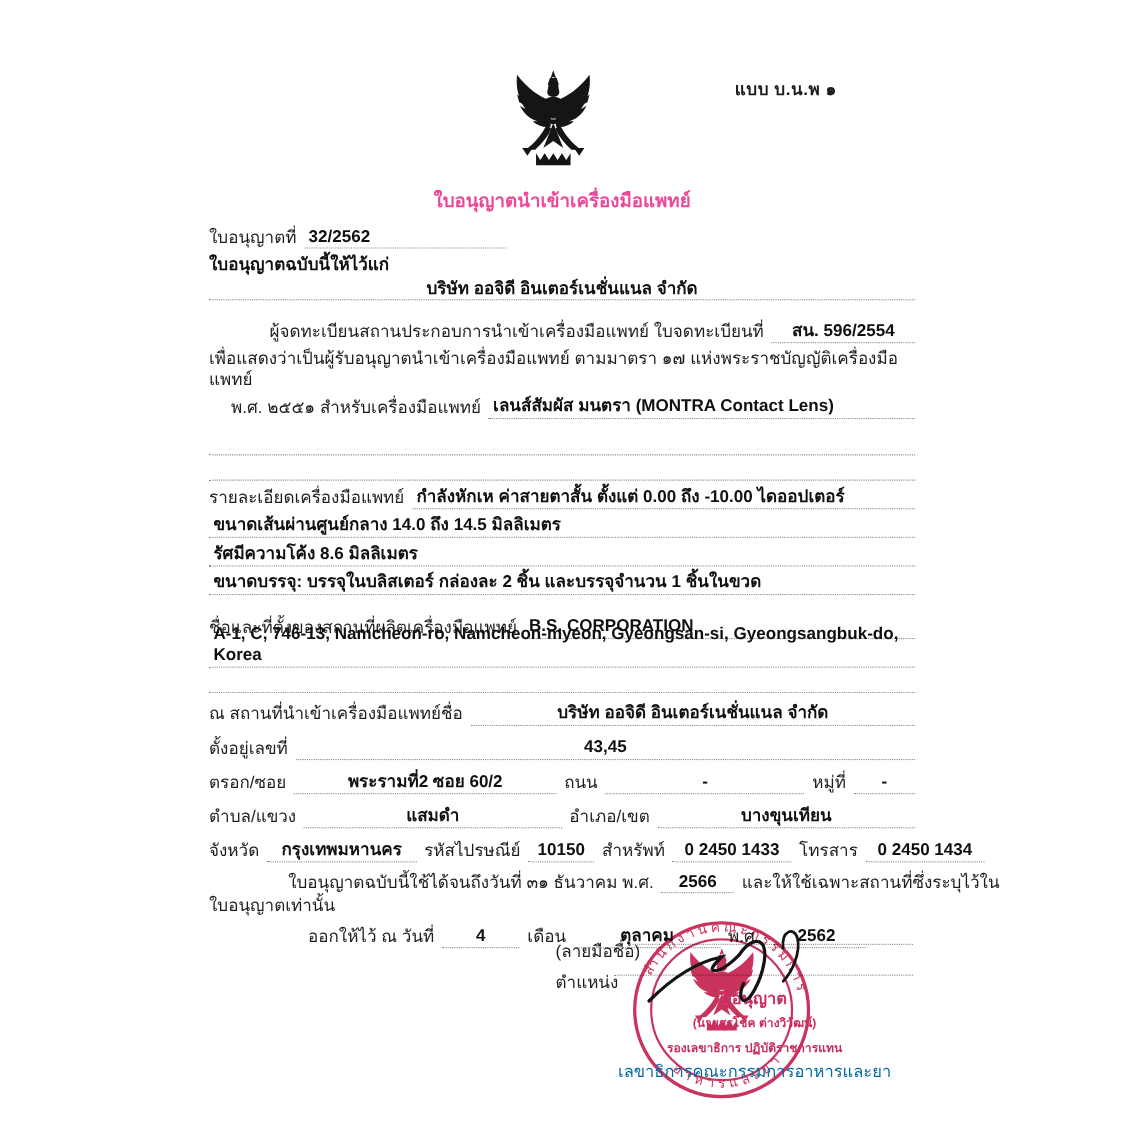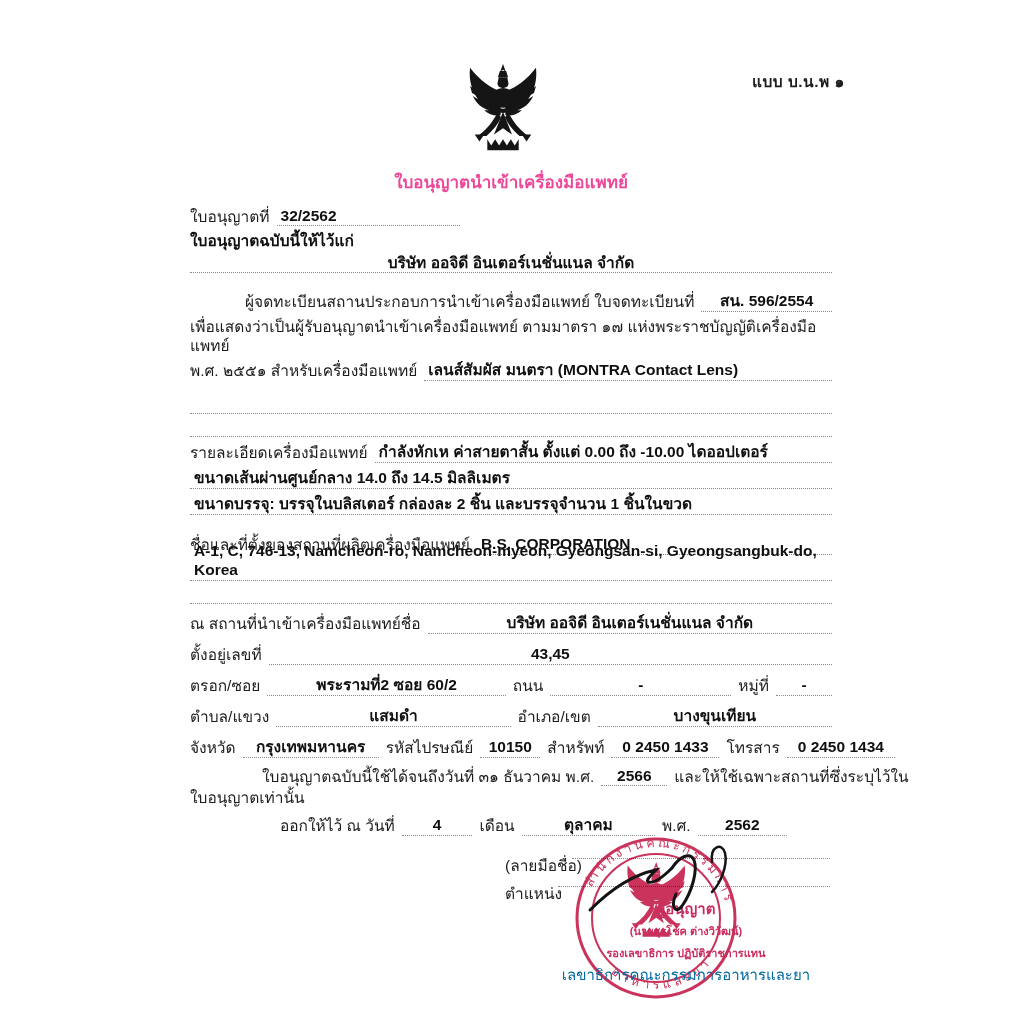--- a/index.html
+++ b/index.html
@@ -1,36 +1,36 @@
 <!DOCTYPE html>
 <html><head>
 <meta charset="utf-8">
 <style>
   html,body{margin:0;padding:0;background:#ffffff;}
   .page{
     position:relative;width:1024px;height:1024px;background:#ffffff;overflow:hidden;
     font-family:"Liberation Sans",sans-serif;color:#1d1d1d;font-size:15.5px;line-height:1.25;
   }
-  .form-code{position:absolute;left:752px;top:72px;font-weight:600;letter-spacing:.5px;}
+  .form-code{position:absolute;left:668px;top:72px;font-weight:600;letter-spacing:.5px;}
   .emblem{position:absolute;left:452px;top:56px;width:102px;height:110px;color:#151515;}
   .doc-title{position:absolute;left:190px;top:172px;width:642px;text-align:center;font-weight:bold;font-size:17px;color:#ec4899;}
   .content{position:absolute;left:190px;top:206px;width:642px;}
   .row{display:flex;align-items:flex-end;margin-bottom:5px;}
   .lbl{white-space:nowrap;padding-right:7px;}
   .lbl.pl{padding-left:7px;}
   .fill{flex:1;border-bottom:1.5px dotted #8a8a8a;text-align:center;font-weight:bold;color:#101010;padding:0 4px;min-width:24px;}
   .fill.left{text-align:left;}
   .short{flex:none;}
   .center{justify-content:flex-start;}
   .bold{font-weight:bold;color:#101010;}
   .blank{height:22px;border-bottom:1.5px dotted #8a8a8a;margin-bottom:0;}
   .indent{padding-left:72px;}
   .indent2{padding-left:90px;}
   .mb0{margin-bottom:0;} .mb2{margin-bottom:2px;} .mb8{margin-bottom:8px;}
-  .mb10{margin-bottom:10px;} .mb16{margin-bottom:16px;} .mb18{margin-bottom:18px;}
+  .mb10{margin-bottom:10px;margin-left:20px;} .mb16{margin-bottom:16px;} .mb18{margin-bottom:18px;}
   .h26{height:26px;} .h24{height:24px;}
   .sig-label{position:absolute;color:#1d1d1d;}
   .sig-line{position:absolute;border-bottom:1.5px dotted #8a8a8a;}
   .stamp-text{position:absolute;left:518px;top:898px;width:336px;text-align:center;line-height:22px;}
   .stamp-text .red1{color:#c92d5e;font-weight:bold;font-size:15px;}
   .stamp-text .red2{color:#c92d5e;font-weight:bold;font-size:11px;}
   .stamp-text .dark{color:#0369a1;font-size:15px;}
   .seal{position:absolute;left:566px;top:834px;width:180px;height:168px;mix-blend-mode:multiply;}
   .signature-ink{position:absolute;left:584px;top:834px;width:210px;height:110px;}
   .hidden-defs{position:absolute;width:0;height:0;overflow:hidden;}
@@ -104,20 +104,23 @@
     <div class="blank"></div>
     <div class="blank"></div>
 
     <div class="row mb0 h26">
       <span class="lbl">รายละเอียดเครื่องมือแพทย์</span>
       <span class="fill left">กำลังหักเห ค่าสายตาสั้น ตั้งแต่ 0.00 ถึง -10.00 ไดออปเตอร์</span>
     </div>
     <div class="row mb0 h26">
       <span class="fill left">ขนาดเส้นผ่านศูนย์กลาง 14.0 ถึง 14.5 มิลลิเมตร</span>
     </div>
+    <div class="row mb0 h26">
+      <span class="fill left">รัศมีความโค้ง 8.6 มิลลิเมตร</span>
+    </div>
     <div class="row mb16 h26">
       <span class="fill left">ขนาดบรรจุ: บรรจุในบลิสเตอร์ กล่องละ 2 ชิ้น และบรรจุจำนวน 1 ชิ้นในขวด</span>
     </div>
 
     <div class="row mb0 h24">
       <span class="lbl">ชื่อและที่ตั้งของสถานที่ผลิตเครื่องมือแพทย์</span>
       <span class="fill left">B.S. CORPORATION</span>
     </div>
     <div class="row mb2 h26">
       <span class="fill left">A-1, C, 746-13, Namcheon-ro, Namcheon-myeon, Gyeongsan-si, Gyeongsangbuk-do, Korea</span>

